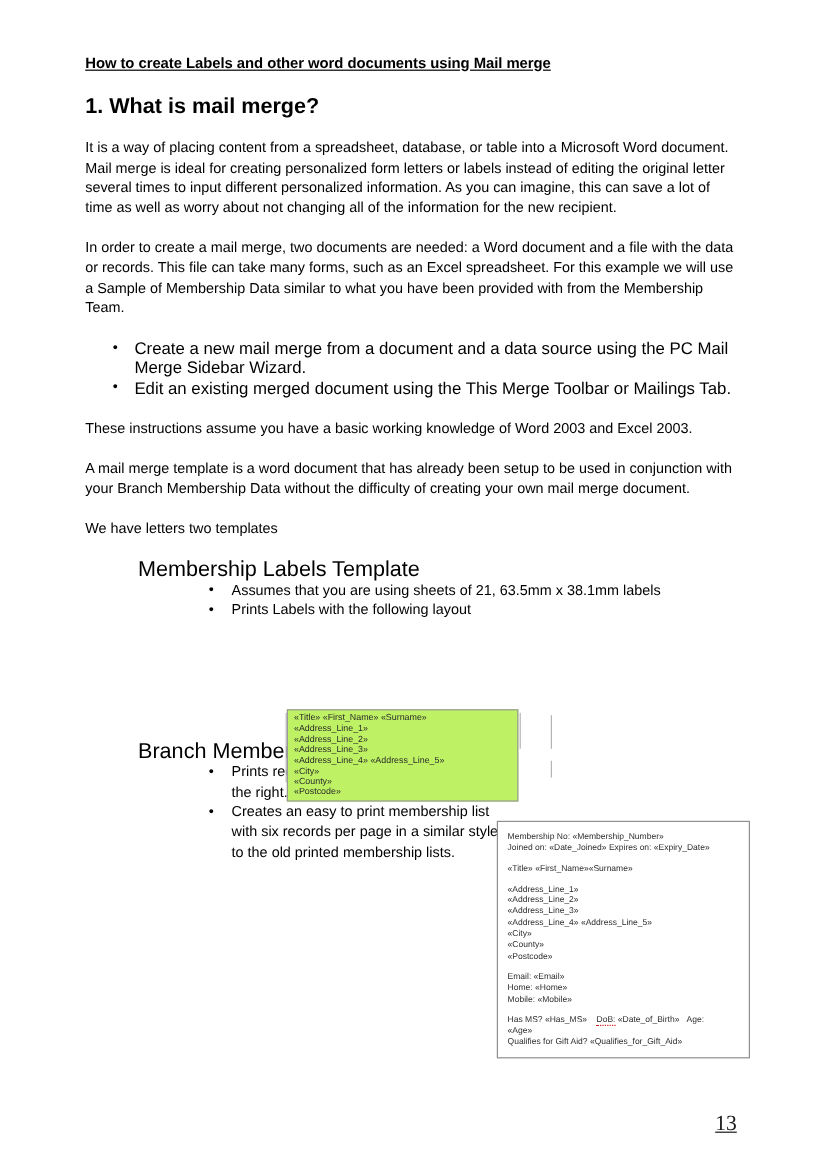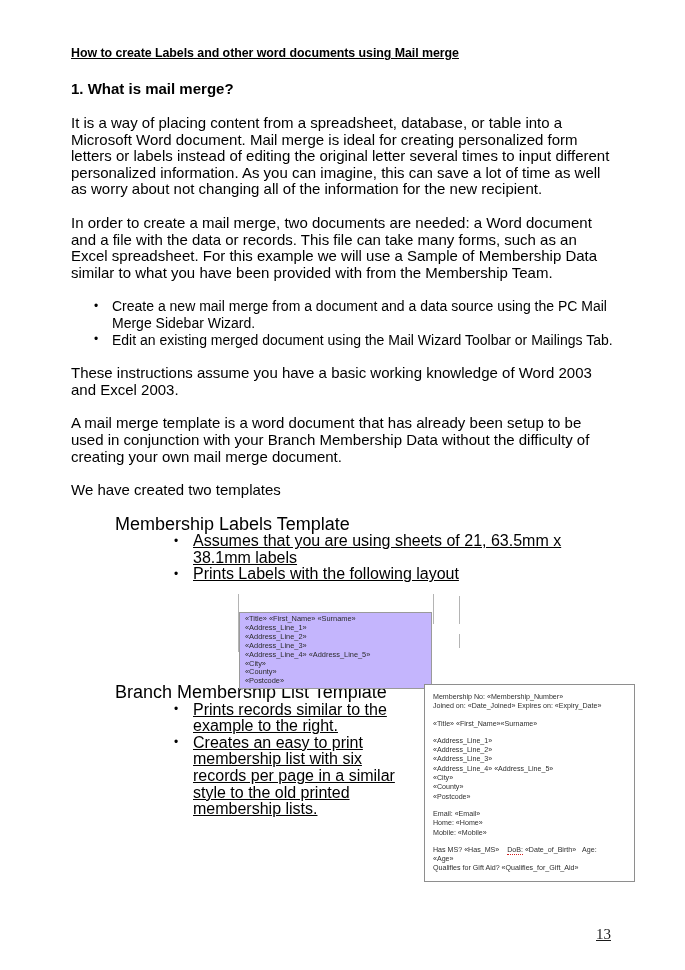--- a/index.html
+++ b/index.html
@@ -35,28 +35,28 @@
   .doc-title {
     font-size: 12.4px;
     font-weight: bold;
     text-decoration: underline;
     letter-spacing: -0.05px;
     margin: 0 0 20px 0;
     line-height: 15px;
   }
 
   .heading {
-    font-size: 15px;
+    font-size: 18px;
     font-weight: bold;
     margin: 0 0 19px 0;
     line-height: 15px;
   }
 
   .para {
-    font-size: 15px;
+    font-size: 12px;
     line-height: 16.6px;
     margin: 0 0 17px 0;
     text-align: left;
   }
 
   .para.tight {
     margin-bottom: 0;
   }
 
   ul.bullets {
@@ -88,66 +88,65 @@
     font-size: 18px;
     line-height: 16.6px;
     margin: 0 0 1px 0;
   }
   ul.sub-bullets {
     list-style: none;
     margin: 0;
     padding: 0;
   }
   ul.sub-bullets li {
-    font-size: 16px;
+    font-size: 12px;
     line-height: 16.6px;
     position: relative;
     padding-left: 78px;
     margin: 0;
-    text-decoration: underline;
   }
   ul.sub-bullets li::before {
     content: "\2022";
     position: absolute;
     left: 59px;
     top: -0.5px;
     font-size: 12px;
   }
   ul.sub-bullets li.narrow {
     padding-right: 200px;
   }
 
   
   .labels-box {
     position: absolute;
     left: 239px;
-    top: 596px;
+    top: 575px;
     width: 193px;
     border: 1px solid #9a9a9a;
-    background: #c4b5fd;
+    background: #bef264;
     padding: 2px 3px 2px 5px;
     box-sizing: border-box;
   }
   .labels-box .fld-line {
     font-size: 7.4px;
     line-height: 8.9px;
     color: #2b2b2b;
     white-space: nowrap;
   }
   
   .rule-v {
     position: absolute;
     background: #b4b4b4;
     width: 1px;
   }
 
   
   .example-box {
     position: absolute;
-    left: 424px;
+    left: 414px;
     top: 668px;
     width: 211px;
     height: 198px;
     border: 1px solid #8e8e8e;
     background: #ffffff;
     box-sizing: border-box;
     padding: 8px 6px 6px 8px;
   }
   .example-box .ex-line {
     font-size: 7.1px;
@@ -161,21 +160,21 @@
   .spell {
     border-bottom: 1px dotted #d02020;
     padding-bottom: 0px;
   }
 
   .page-number {
     position: absolute;
     left: 596px;
     top: 910px;
     font-family: "Liberation Serif", serif;
-    font-size: 15px;
+    font-size: 18px;
     color: #1a1a1a;
     text-decoration: underline;
   }
 </style>
 </head>
 <body>
 
 <div class="page">
 
   <div class="content">
@@ -184,29 +183,29 @@
 
     <div class="heading">1. What is mail merge?</div>
 
     <p class="para">It is a way of placing content from a spreadsheet, database, or table into a Microsoft Word document. Mail merge is ideal for creating personalized form letters or labels instead of editing the original letter several times to input different personalized information.  As you can imagine, this can save a lot of time as well as worry about not changing all of the information for the new recipient.</p>
 
     <p class="para">In order to create a mail merge, two documents are needed: a Word document and a file with the data or records. This file can take many forms, such as an Excel spreadsheet. For this example we will use a Sample of Membership Data similar to what you have been provided with from the Membership Team.</p>
 
 
     <ul class="bullets">
       <li>Create a new mail merge from a document and a data source using the PC Mail Merge Sidebar Wizard.</li>
-      <li>Edit an existing merged document using the Mail Wizard Toolbar or Mailings Tab.</li>
+      <li>Edit an existing merged document using the This Merge Toolbar or Mailings Tab.</li>
     </ul>
 
     <p class="para">These instructions assume you have a basic working knowledge of Word 2003 and Excel 2003.</p>
 
 
     <p class="para">A mail merge template is a word document that has already been setup to be used in conjunction with your Branch Membership Data without the difficulty of creating your own mail merge document.</p>
 
-    <p class="para">We have created two templates</p>
+    <p class="para">We have letters two templates</p>
 
     <div class="sub-section">
       <div class="sub-title">Membership Labels Template</div>
       <ul class="sub-bullets">
         <li>Assumes that you are using sheets of 21, 63.5mm x 38.1mm labels</li>
         <li>Prints Labels with the following layout</li>
       </ul>
     </div>
 
     <div class="sub-section" style="margin-top:101px;">

